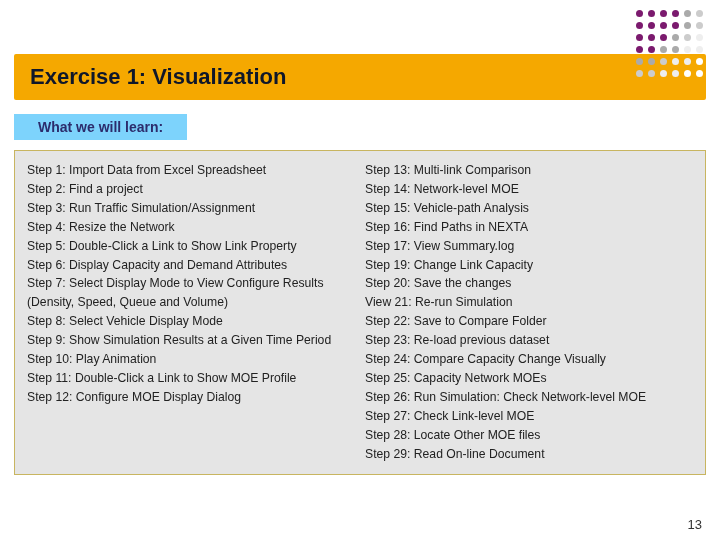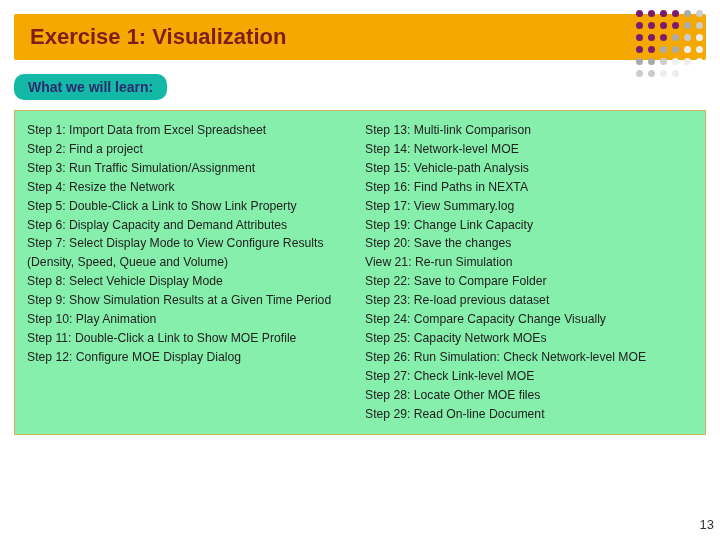--- a/index.html
+++ b/index.html
@@ -16,58 +16,59 @@
     .slide-container {
       width: 720px;
       height: 540px;
       background: #fff;
       position: relative;
       padding: 14px 14px 14px 14px;
     }
 
     .title-bar {
       background: #F5A800;
-      color: #7f1d1d;
+      color: #0f172a;
       font-size: 22px;
       font-weight: bold;
       padding: 10px 16px;
       margin-bottom: 14px;
       border-radius: 2px;
+      margin-top: 40px;
     }
 
     .subtitle-box {
-      background: #14b8a6;
+      background: #7dd3fc;
       display: inline-block;
       color: #2c2c6c;
       font-size: 14px;
       font-weight: bold;
-      padding: 5px 14px;
+      padding: 5px 24px;
       margin-bottom: 10px;
-      border-radius: 10px;
+      border-radius: 0;
     }
 
     .content-box {
       border: 1px solid #c8b560;
-      background: #86efac;
+      background: #e5e5e5;
       padding: 10px 12px;
       display: flex;
       gap: 10px;
       font-size: 12.2px;
       color: #222;
       line-height: 1.55;
     }
 
     .col {
       flex: 1;
     }
 
     .page-number {
       position: absolute;
       bottom: 8px;
-      right: 6px;
+      right: 18px;
       font-size: 13px;
       color: #333;
       font-weight: normal;
     }
 
     
     .dot-grid {
       position: absolute;
       top: 10px;
       right: 14px;

